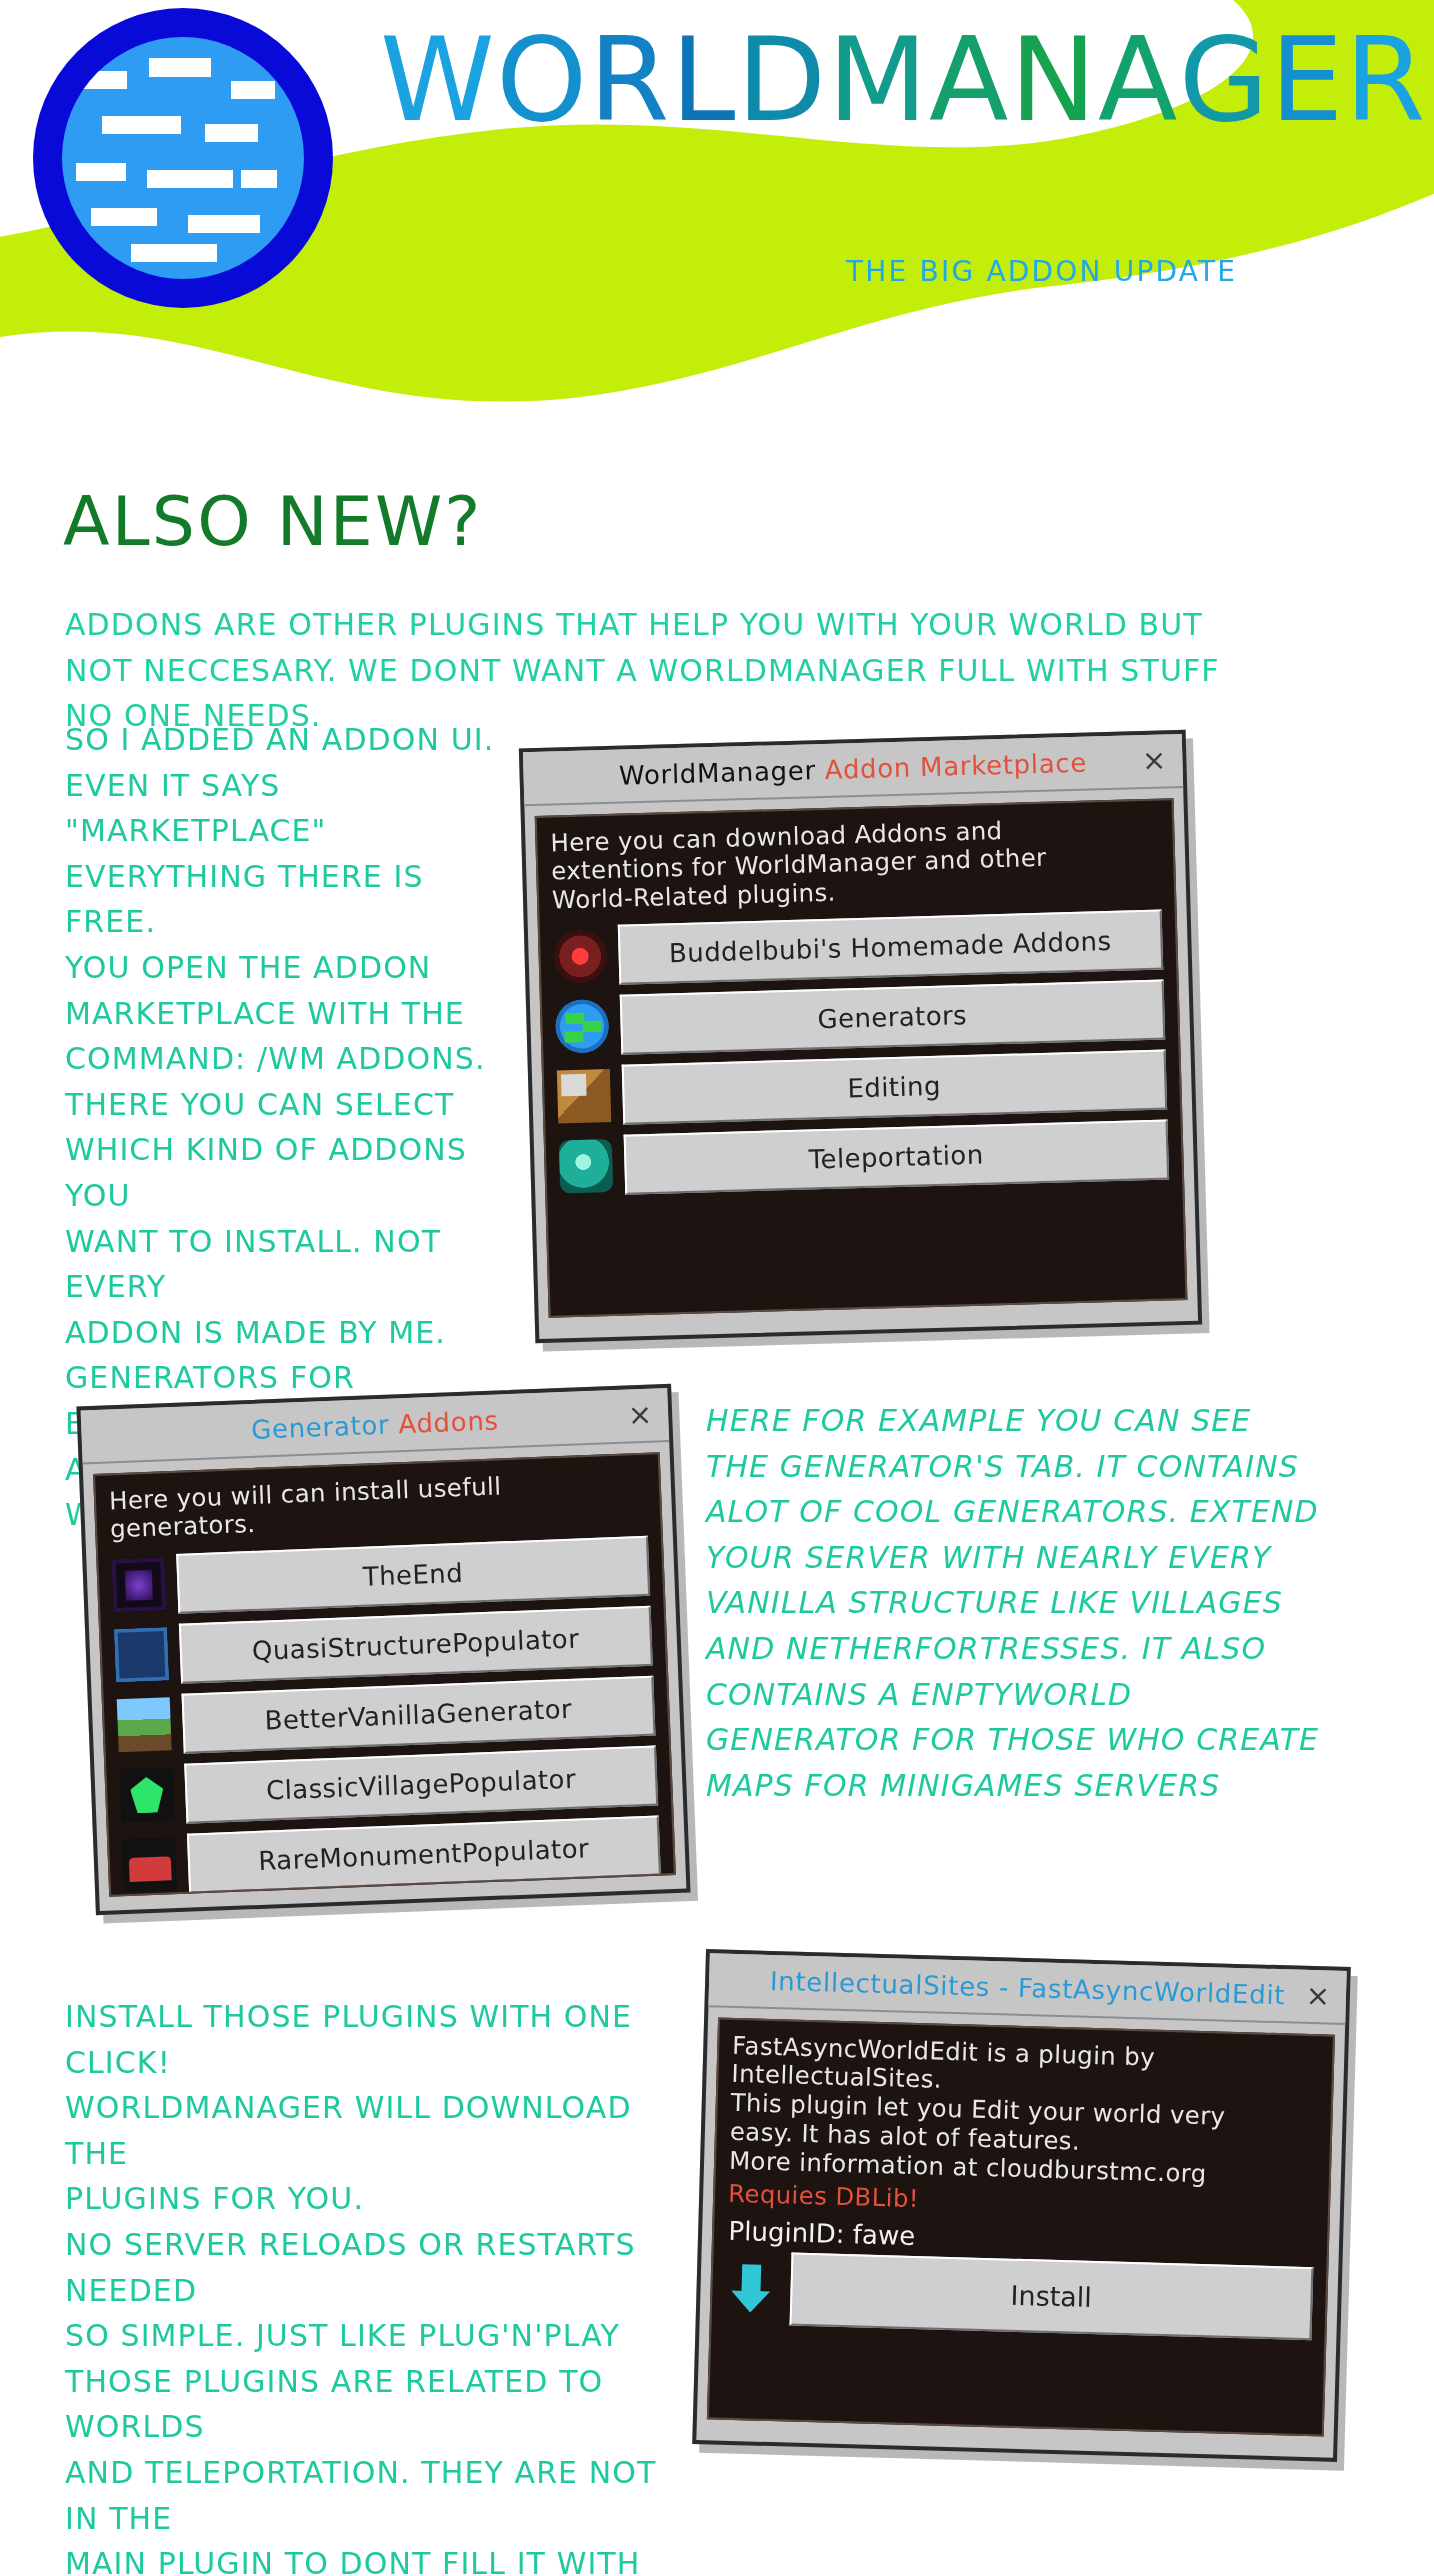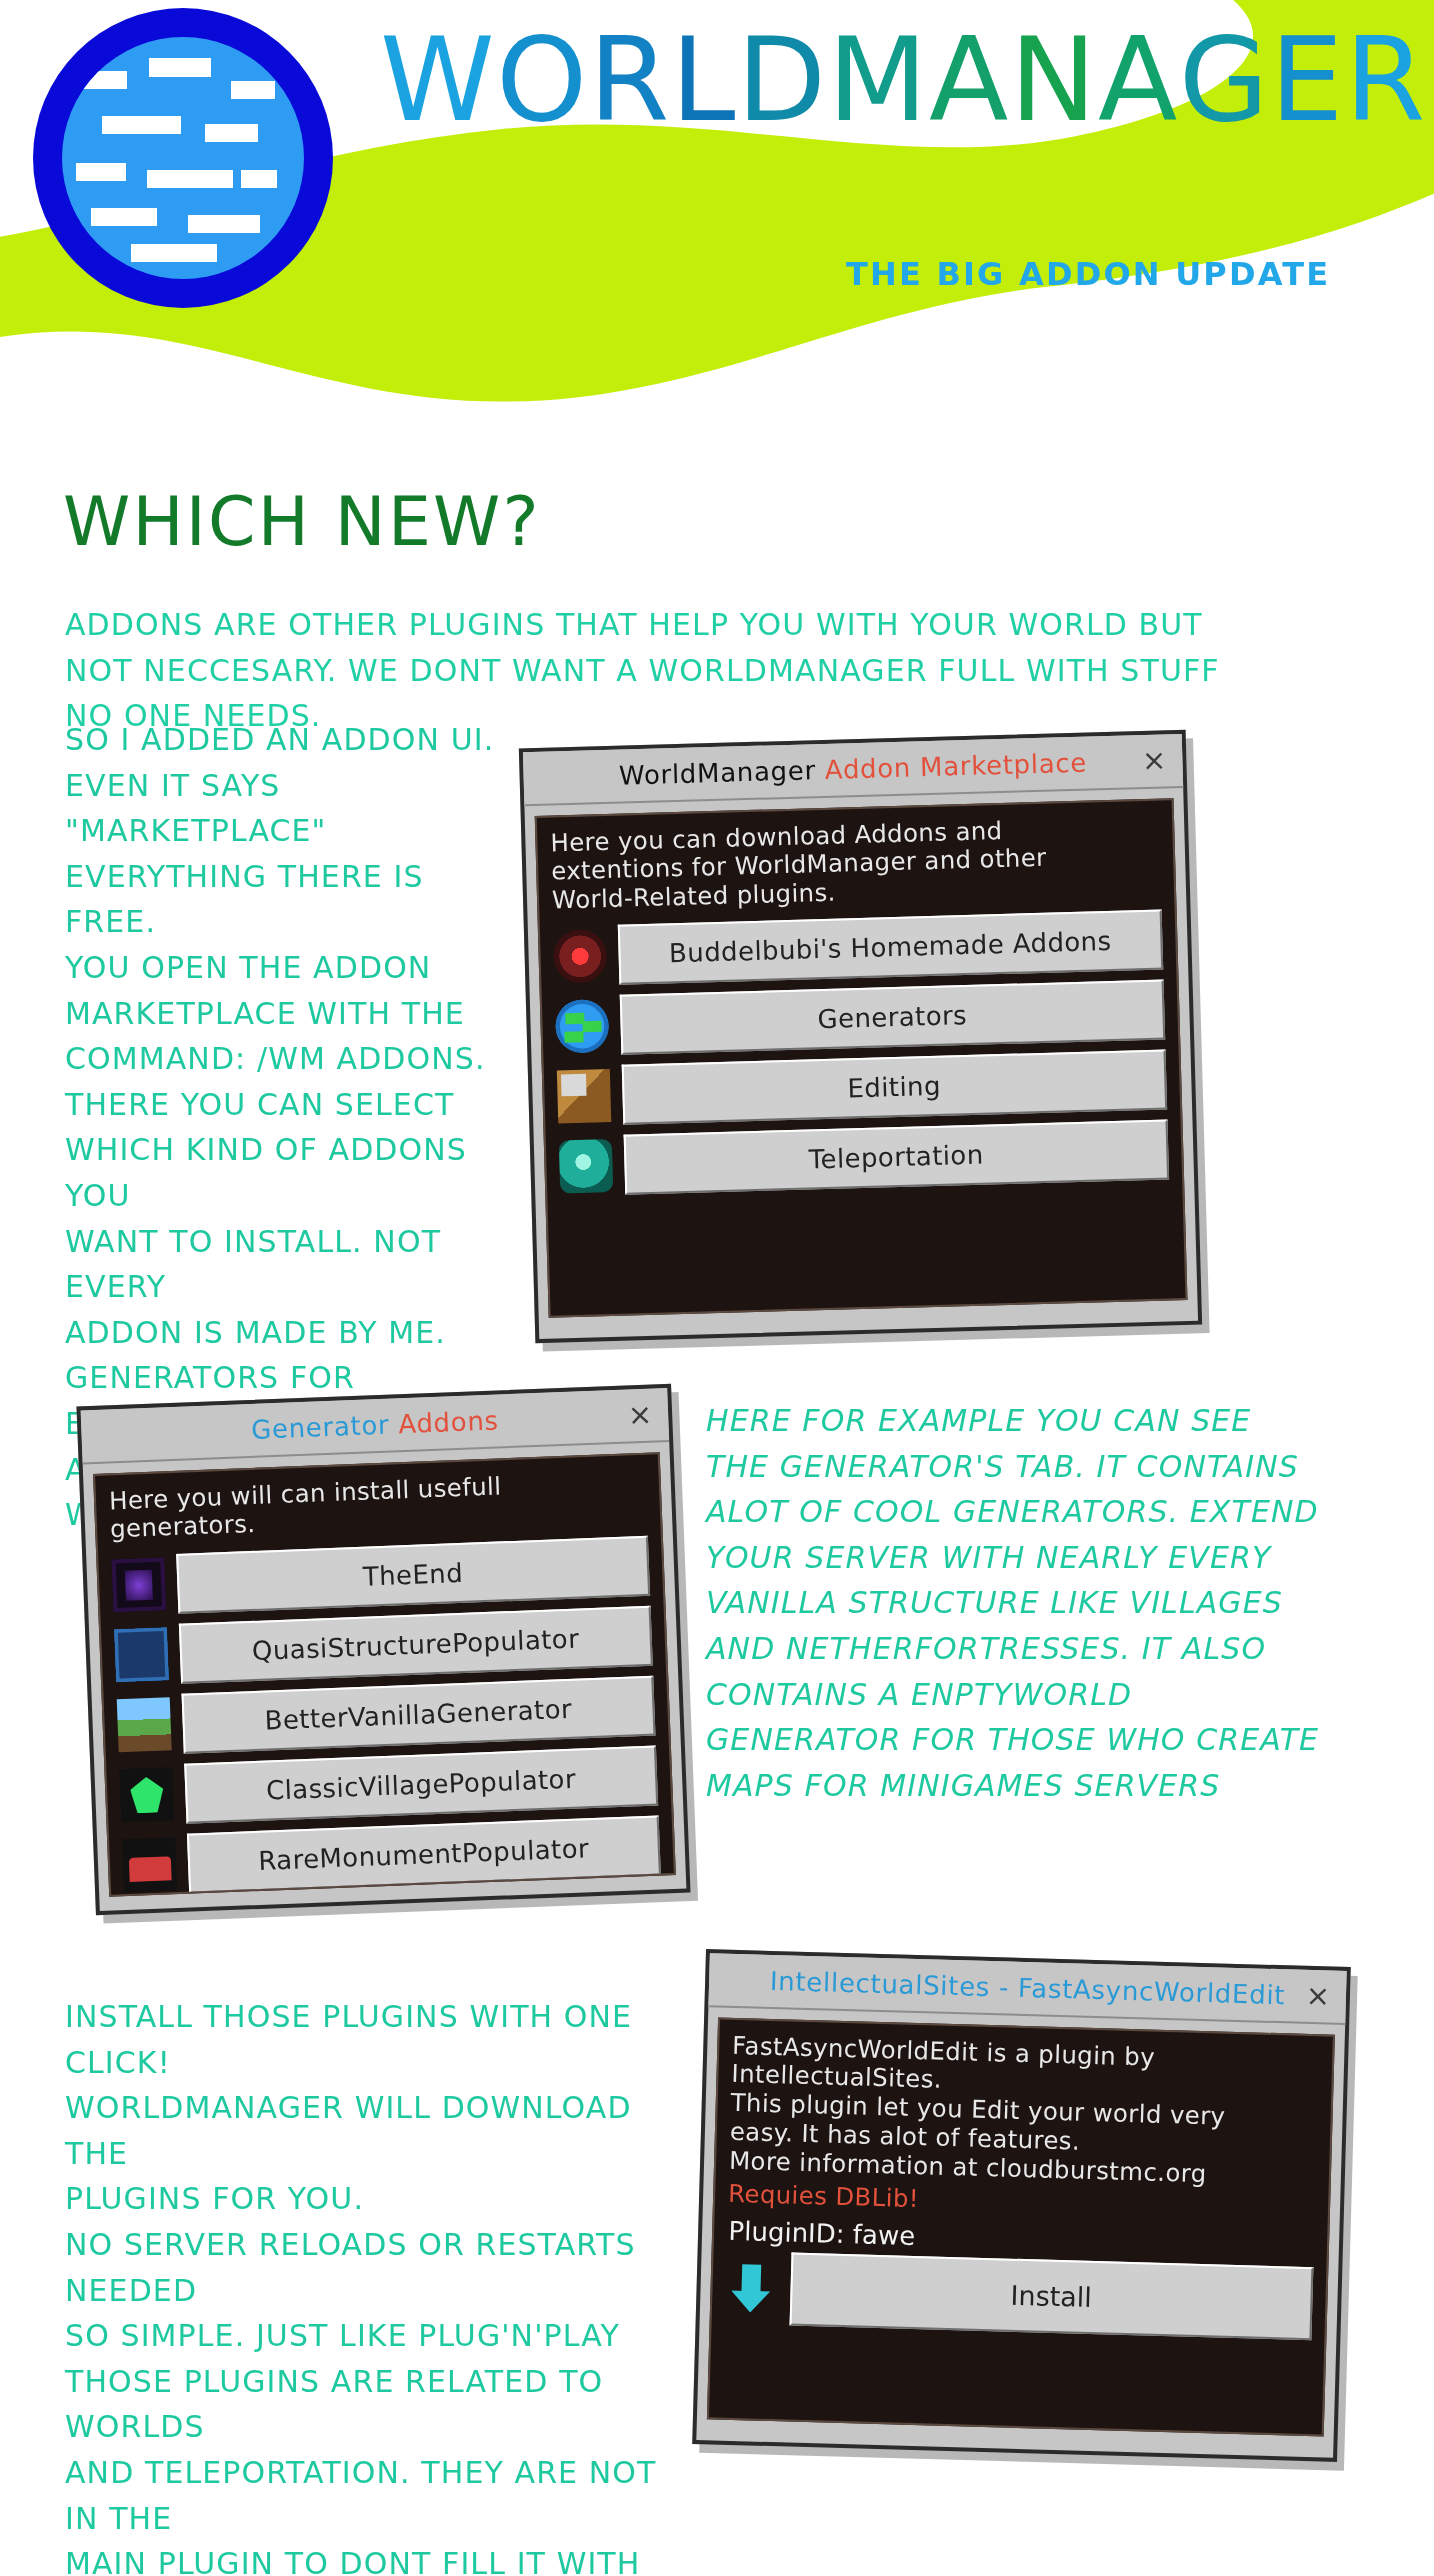--- a/index.html
+++ b/index.html
@@ -31,21 +31,21 @@
   }
   .title{
     position:absolute;left:380px;top:21.5px;
     font-family:"DejaVu Sans", sans-serif;
     font-size:116px;line-height:1;letter-spacing:1.4px;font-weight:400;
     white-space:nowrap;
   }
   .title span{display:inline-block;}
   .subtitle{
     position:absolute;left:846px;top:255px;
-    font-size:32px;color:#22a7e8;letter-spacing:2.2px;white-space:nowrap;font-weight:bold;
+    font-size:28px;color:#22a7e8;letter-spacing:2.2px;white-space:nowrap;
   }
   
   .h-whatsnew{
     position:absolute;left:63px;top:482px;
     font-size:68px;color:#137a2a;letter-spacing:2.2px;
   }
   .copy{
     color:#1ec9a0;font-size:30px;line-height:1.52;letter-spacing:1.1px;
     position:absolute;white-space:pre-line;
   }
@@ -147,21 +147,21 @@
       <i style="left:69px;top:207px;width:86px;height:18.6px;"></i>
       <i style="left:179px;top:133px;width:36px;height:18.6px;"></i>
     </div>
     <div class="globe-ring"></div>
   </div>
 
   <div class="title" id="title-host"><span style="color: rgb(26, 163, 224);">W</span><span style="color: rgb(21, 144, 207);">O</span><span style="color: rgb(18, 130, 196);">R</span><span style="color: rgb(14, 116, 184);">L</span><span style="color: rgb(15, 138, 168);">D</span><span style="color: rgb(17, 156, 140);">M</span><span style="color: rgb(19, 160, 106);">A</span><span style="color: rgb(23, 162, 79);">N</span><span style="color: rgb(18, 163, 108);">A</span><span style="color: rgb(19, 152, 168);">G</span><span style="color: rgb(21, 144, 207);">E</span><span style="color: rgb(26, 163, 224);">R</span></div>
   <div class="subtitle">THE BIG ADDON UPDATE</div>
 </div>
 
-<div class="h-whatsnew">WHICH NEW?</div>
+<div class="h-whatsnew">ALSO NEW?</div>
 <div class="copy intro">ADDONS ARE OTHER PLUGINS THAT HELP YOU WITH YOUR WORLD BUT
 NOT NECCESARY. WE DONT WANT A WORLDMANAGER FULL WITH STUFF NO ONE NEEDS.</div>
 <div class="copy left-col">SO I ADDED AN ADDON UI.
 EVEN IT SAYS "MARKETPLACE"
 EVERYTHING THERE IS FREE.
 YOU OPEN THE ADDON
 MARKETPLACE WITH THE
 COMMAND: /WM ADDONS.
 THERE YOU CAN SELECT
 WHICH KIND OF ADDONS YOU

